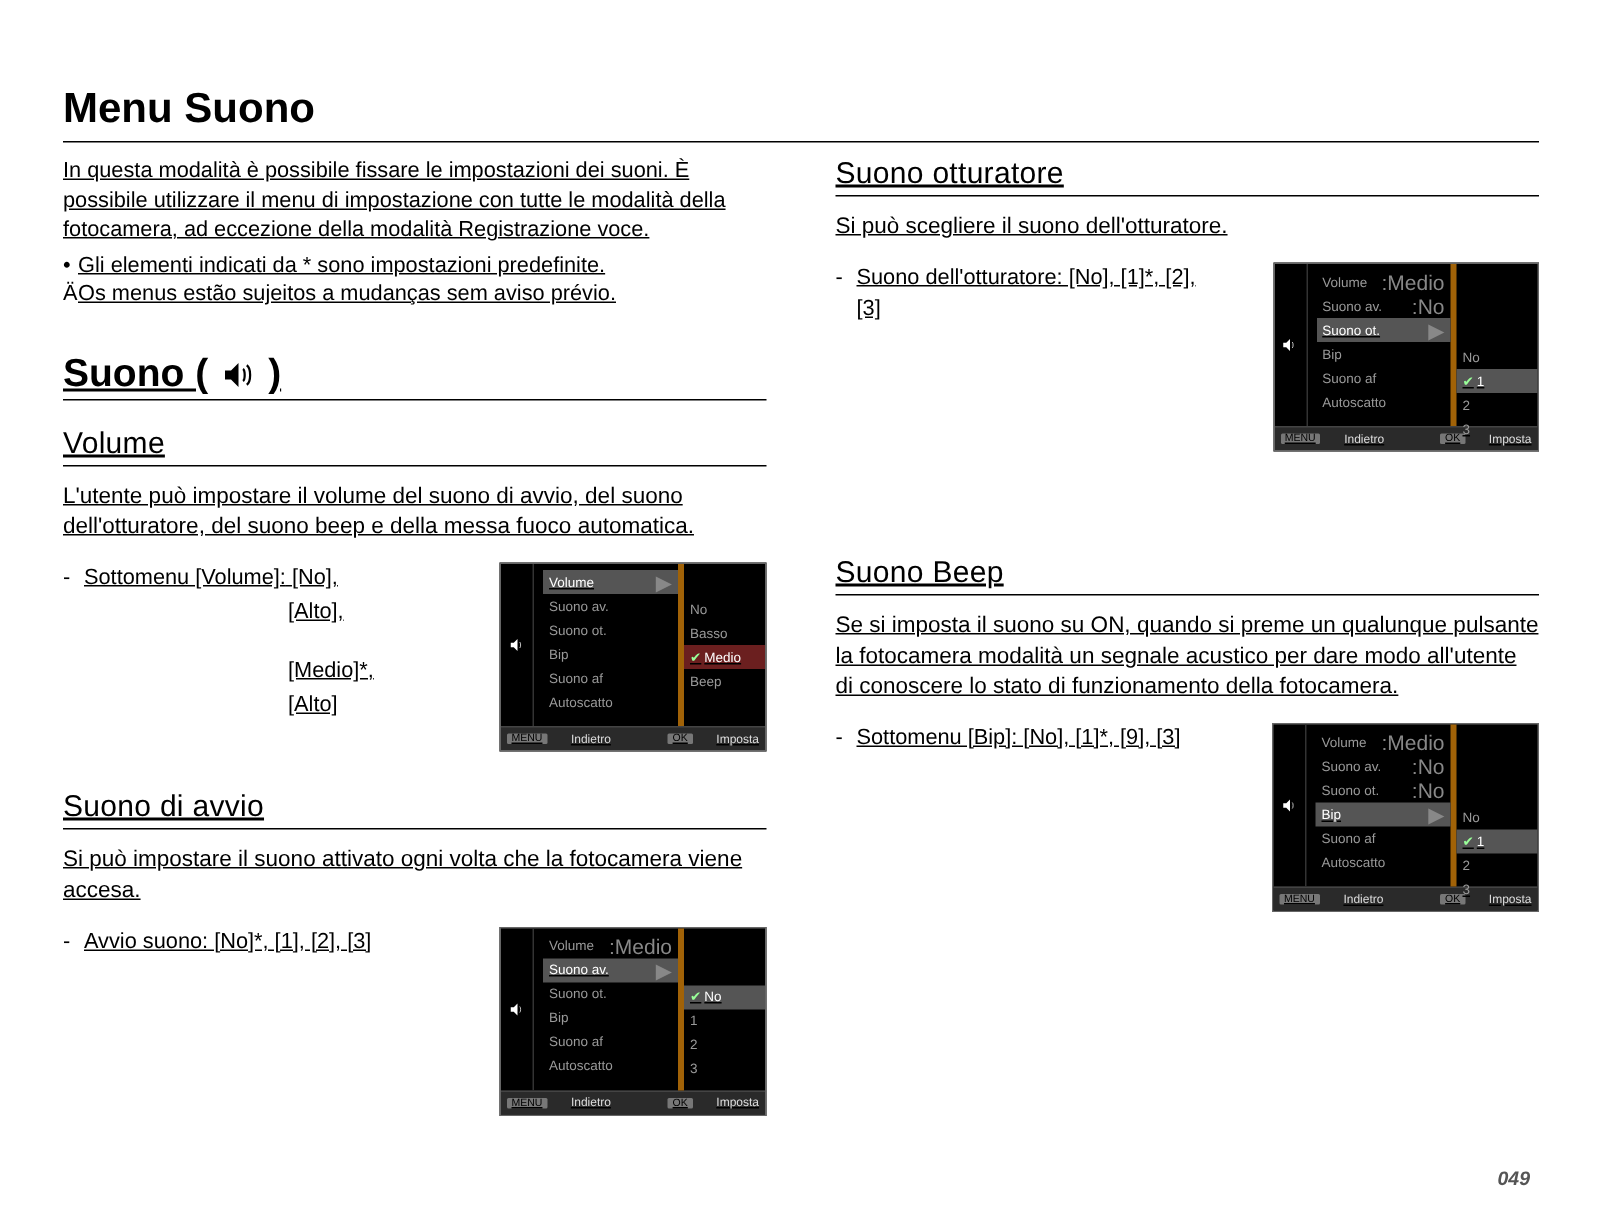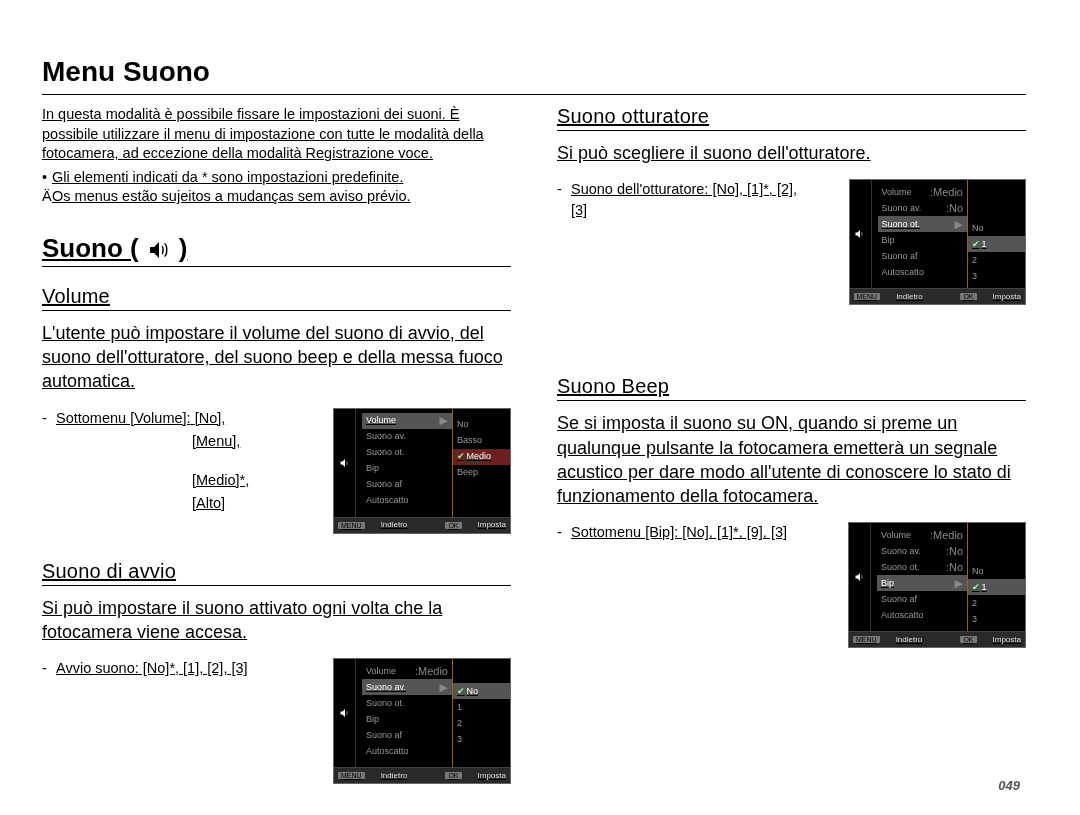--- a/index.html
+++ b/index.html
@@ -9,38 +9,38 @@
   .page-rule { border: none; border-top: 1.5px solid #000; margin-bottom: 10px; }
   .columns { display: flex; gap: 46px; text-decoration: underline; }
   .col { flex: 1 1 0; }
   .intro p { font-size: 14.5px; line-height: 1.35; margin-bottom: 2px; }
   ul.bullets { list-style: none; padding-left: 0; margin-top: 4px; }
   ul.bullets li { font-size: 14.5px; line-height: 1.35; padding-left: 10px; position: relative; }
   ul.bullets li .marker { position: absolute; left: 0; }
   .section-heading-lg { display: flex; align-items: center; gap: 8px; font-size: 26px; font-weight: bold; margin-top: 26px; margin-bottom: 2px; }
   .heading-rule { border: none; border-top: 1.2px solid #000; margin-bottom: 10px; width: 100%; }
   .sub-heading { font-size: 20px; font-weight: normal; margin-top: 18px; margin-bottom: 2px; letter-spacing: 0.2px; }
-  .desc { font-size: 18px; line-height: 1.35; margin-top: 6px; }
+  .desc { font-size: 15px; line-height: 1.35; margin-top: 6px; }
   .submenu-row { display: flex; align-items: flex-start; gap: 16px; margin-top: 14px; }
   .submenu-text { font-size: 14.5px; line-height: 1.45; flex: 0 1 auto; padding-left: 14px; position: relative; }
   .submenu-text .dash { position: absolute; left: 0; }
   .submenu-indent { padding-left: 14px; }
   .spacer { flex: 1 1 auto; }
   .lcd { width: 178px; border: 1px solid #666; background: #000; font-size: 9px; color: #bbb; line-height: 1; }
   .lcd-body { display: flex; height: 108px; }
   .lcd-left { width: 22px; border-right: 1px solid #333; display: flex; align-items: center; justify-content: center; }
   .lcd-mid { flex: 1; padding: 4px 0 4px 6px; }
-  .lcd-right { width: 58px; padding: 8px 0 4px 0; border-left: 1px solid #a16207; }
+  .lcd-right { width: 58px; padding: 22px 0 4px 0; border-left: 4px solid #a16207; }
   .lcd-row { height: 16px; display: flex; align-items: center; padding: 0 4px; position: relative; }
   .lcd-row span.label { color: #999; }
   .lcd-row.active span.label { color: #fff; }
   .lcd-row.highlight { background: #555; }
   .lcd-row.highlight-red { background: #6b1f1f; color: #fff; }
   .lcd-row .val { color: #999; }
-  .lcd-tail { position: absolute; right: 4px; color: #888; font-size: 11px; }
+  .lcd-tail { position: absolute; right: 4px; color: #888; font-size: 14px; }
   .lcd-foot { height: 16px; background: #2a2a2a; border-top: 1px solid #444; display: flex; align-items: center; font-size: 8px; color: #ddd; gap: 16px; padding: 0 4px; }
   .lcd-foot .btn { background: #777; color: #000; padding: 0 3px; border-radius: 1px; font-size: 7px; }
   .checkmark { color: #9f9; margin-right: 2px; }
   .page-num { position: absolute; bottom: 22px; right: 48px; font-size: 13px; font-weight: bold; font-style: italic; color: #555; }
   svg.spk-icon { vertical-align: middle; }
 </style>
 </head>
 <body>
 
 <div class="page">
@@ -78,21 +78,21 @@
       </div>
       <hr class="heading-rule">
 
       <h3 class="sub-heading">Volume</h3>
       <hr class="heading-rule">
       <p class="desc">L'utente può impostare il volume del suono di avvio, del suono dell'otturatore, del suono beep e della messa fuoco automatica.</p>
       <div class="submenu-row">
         <div class="submenu-text">
           <span class="dash">-</span>
           <div><span>Sottomenu [Volume]:</span> <span>[No],</span></div>
-          <div class="submenu-indent" style="padding-left:136px;margin-top:2px">[Menu],</div>
+          <div class="submenu-indent" style="padding-left:136px;margin-top:2px">[Alto],</div>
           <div class="submenu-indent" style="padding-left:136px;margin-top:18px">[Medio]*,</div>
           <div class="submenu-indent" style="padding-left:136px;margin-top:2px">[Alto]</div>
         </div>
         <div class="spacer"></div>
         <div class="lcd">
           <div class="lcd-body">
             <div class="lcd-left">
               <svg width="12" height="12" viewBox="0 0 24 24">
                   <path d="M3 9v6h4l5 5V4L7 9H3z" fill="#fff"></path>
                   <path d="M15 8c1.5 1 1.5 7 0 8" stroke="#fff" fill="none"></path>
@@ -277,21 +277,21 @@
             <span>Indietro</span>
             <span style="flex:1"></span>
             <span class="btn">OK</span>
             <span>Imposta</span>
           </div>
         </div>
       </div>
 
       <h3 class="sub-heading" style="margin-top:70px">Suono Beep</h3>
       <hr class="heading-rule">
-      <p class="desc">Se si imposta il suono su ON, quando si preme un qualunque pulsante la fotocamera emetterà un segnale acustico per dare modo all'utente di conoscere lo stato di funzionamento della fotocamera.</p>
+      <p class="desc">Se si imposta il suono su ON, quando si preme un qualunque pulsante la fotocamera modalità un segnale acustico per dare modo all'utente di conoscere lo stato di funzionamento della fotocamera.</p>
       <div class="submenu-row">
         <div class="submenu-text">
           <span class="dash">-</span>
           <span>Sottomenu [Bip]: [No], [1]*, [9], [3]</span>
         </div>
         <div class="spacer"></div>
         <div class="lcd">
           <div class="lcd-body">
             <div class="lcd-left">
               <svg width="12" height="12" viewBox="0 0 24 24">

